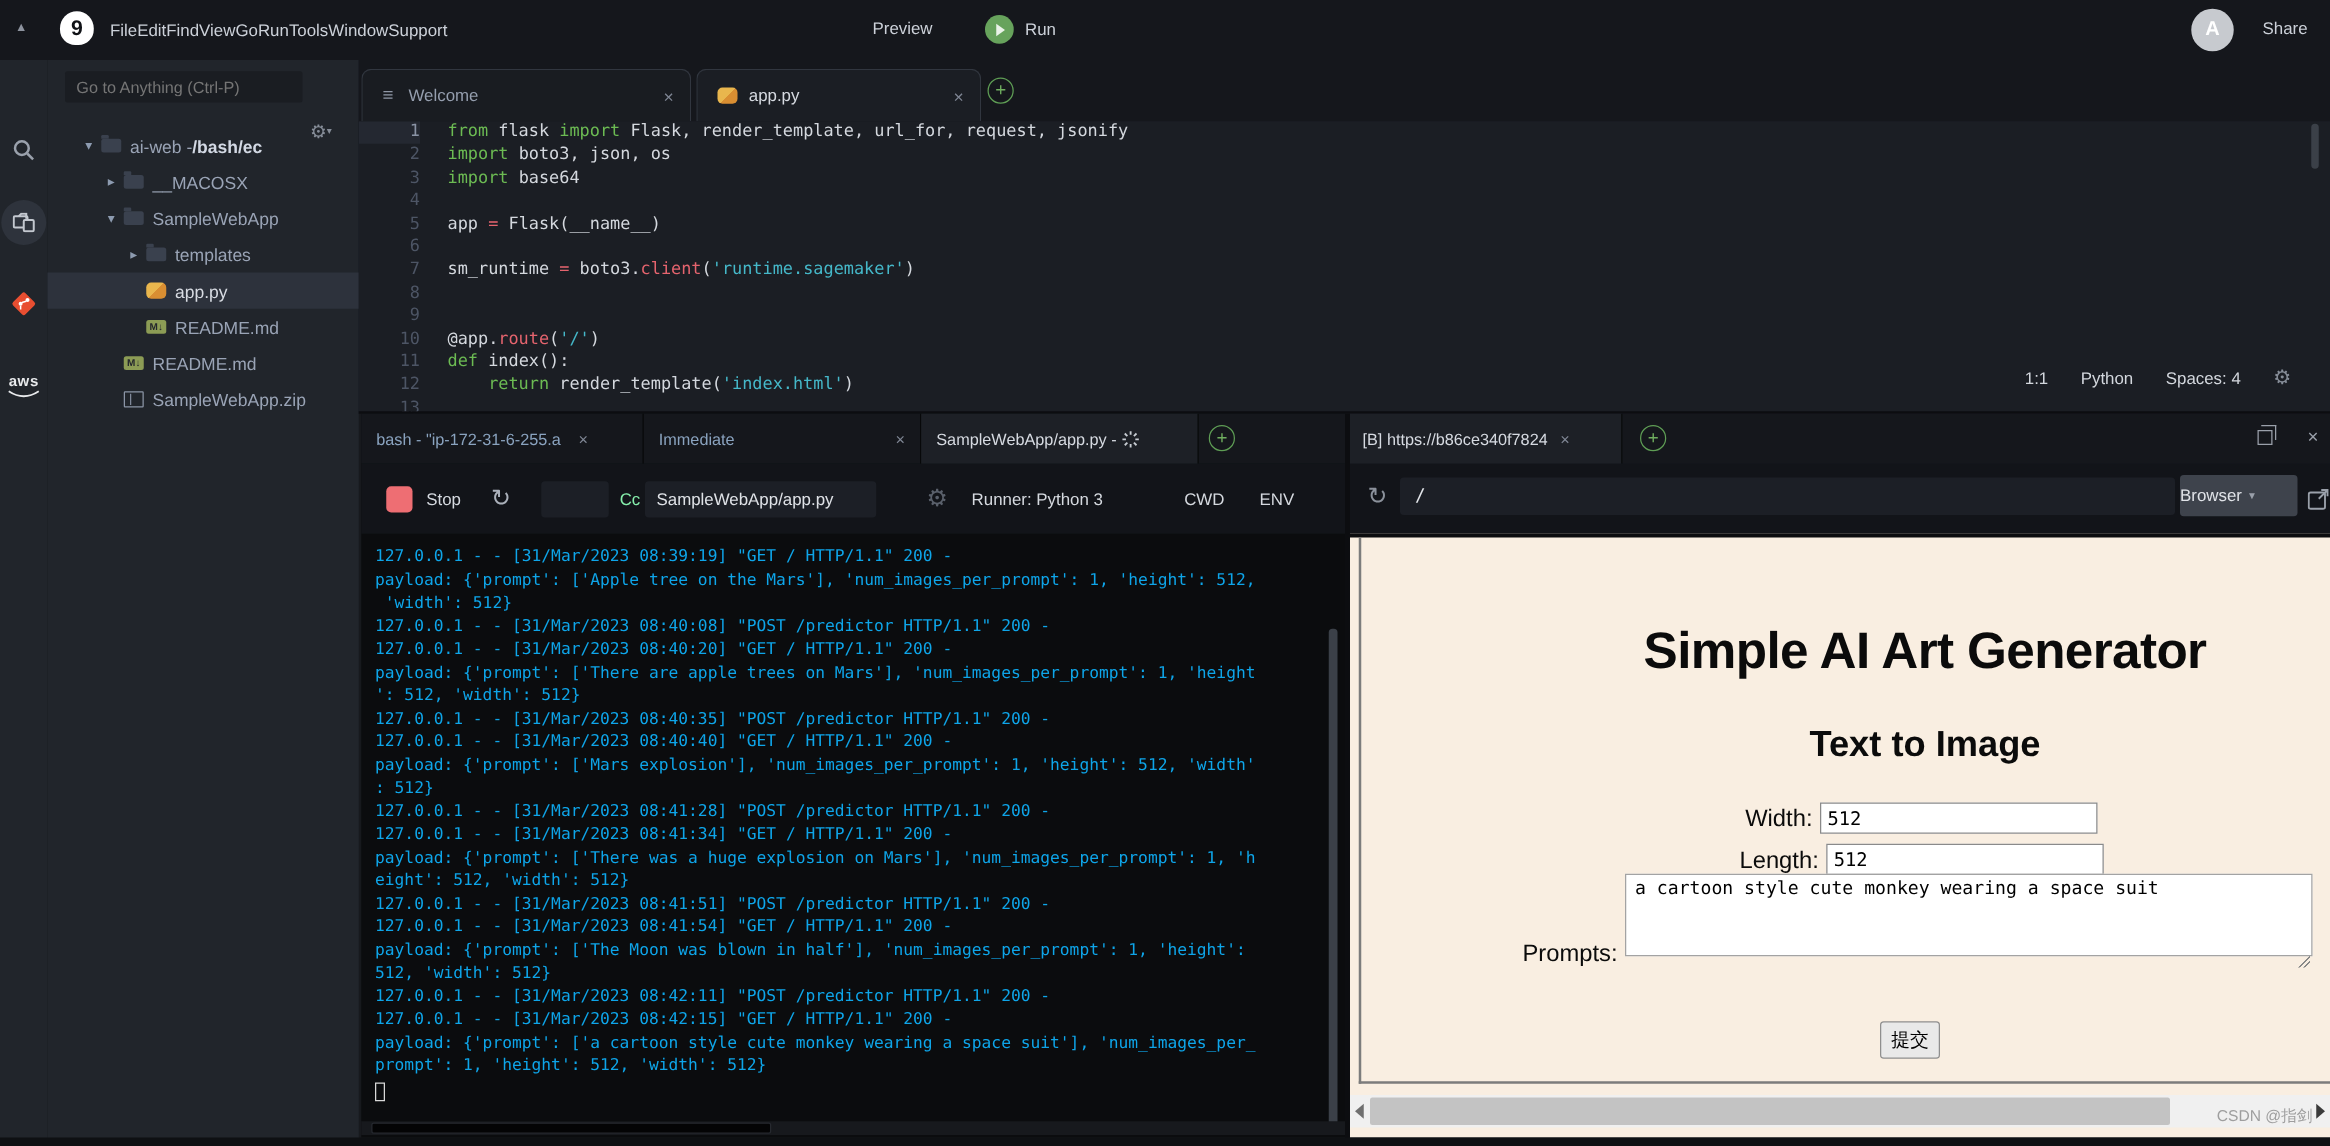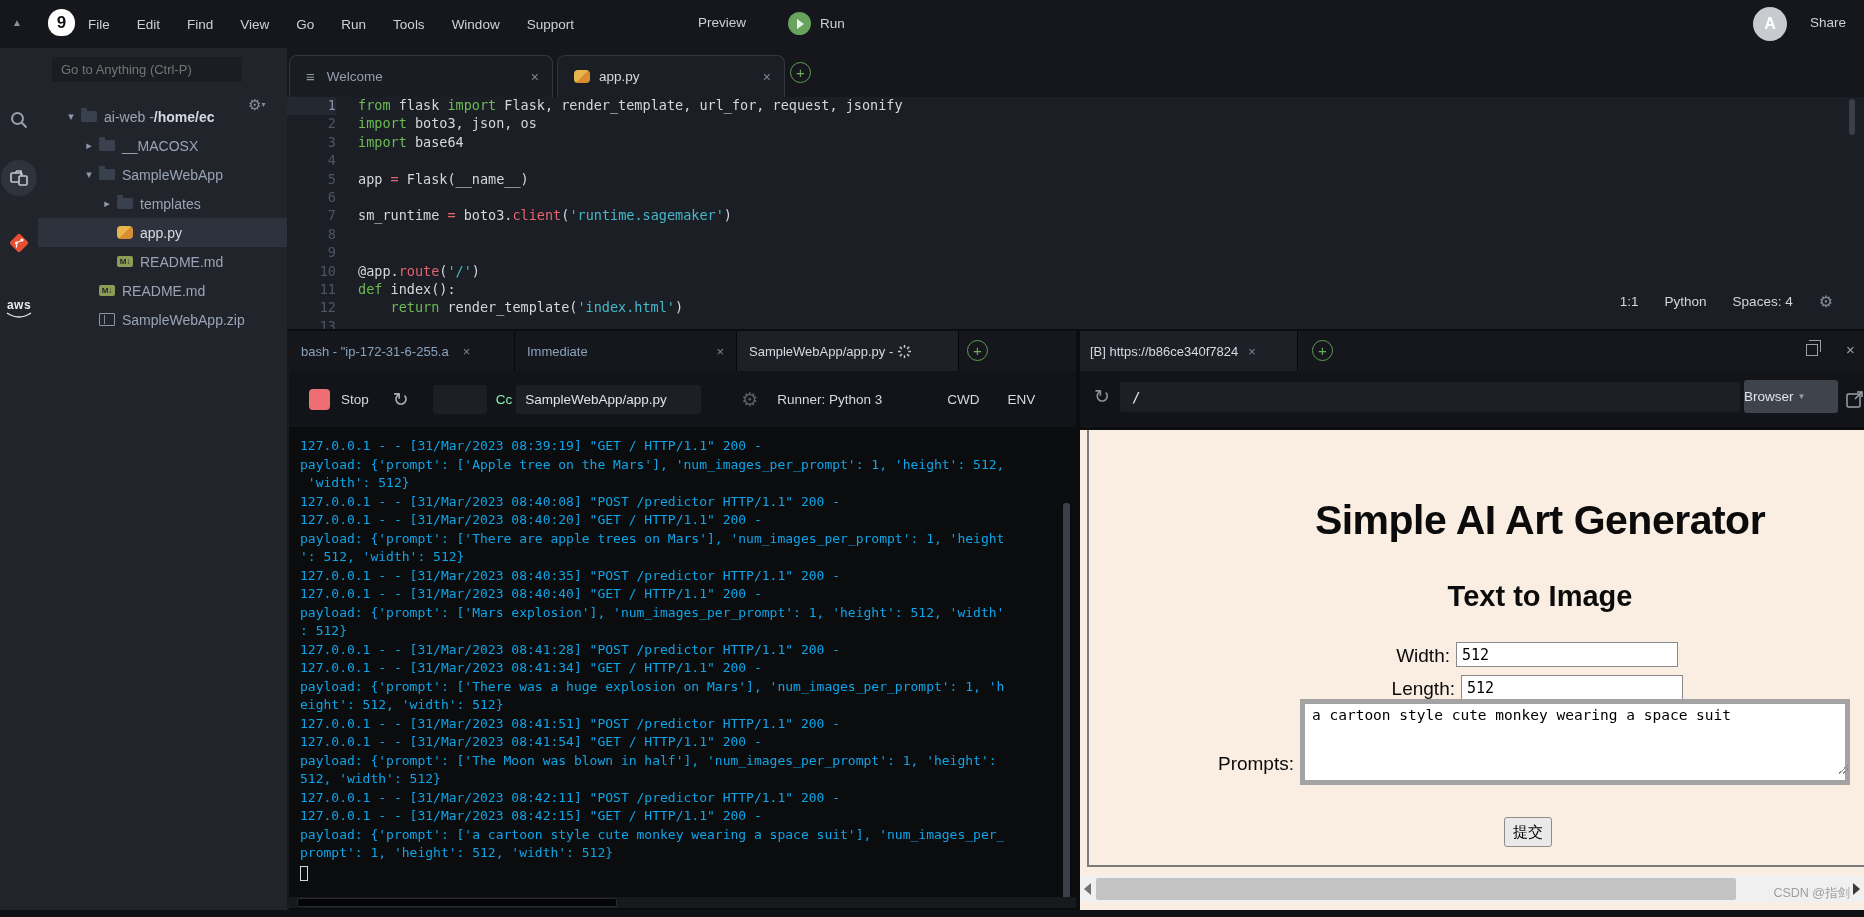--- a/index.html
+++ b/index.html
@@ -2,21 +2,21 @@
 <html><head>
 <meta charset="utf-8">
 <style>
   *{box-sizing:border-box;margin:0;padding:0}
   html,body{width:1864px;height:917px;overflow:hidden}
   body{position:relative;background:#17191d;font-family:"Liberation Sans",sans-serif;color:#ccd1d9}
   
   .menubar{position:absolute;left:0;top:0;width:1864px;height:48px;background:#15171c;z-index:30}
   .menubar .tri{position:absolute;left:12px;top:17px;font-size:10px;color:#8d939e}
   .logo{position:absolute;left:48px;top:9px;width:27px;height:27px;background:#fff;border-radius:50% 50% 45% 45%;color:#101216;font-weight:bold;font-size:17px;text-align:center;line-height:27px}
-  .menus{position:absolute;left:88px;top:0;height:48px;display:flex;align-items:center;gap:27px;font-size:13.5px;color:#ccd1d9}
+  .menus{position:absolute;left:88px;top:0;height:48px;display:flex;align-items:center;font-size:13.5px;color:#ccd1d9}
   .menu-item{cursor:default}
   .preview-btn{position:absolute;left:698px;top:15px;font-size:13.5px}
   .run-group{position:absolute;left:788px;top:12px;display:flex;align-items:center;gap:9px;font-size:13.5px}
   .run-circle{width:23px;height:23px;border-radius:50%;background:#67a35c;display:inline-flex;align-items:center;justify-content:center}
   .play-tri{width:0;height:0;border-left:7px solid #eaf3e8;border-top:5px solid transparent;border-bottom:5px solid transparent;margin-left:2px}
   .avatar{position:absolute;left:1753px;top:7px;width:34px;height:34px;border-radius:50%;background:#c7cacf;color:#fff;font-size:16px;font-weight:bold;text-align:center;line-height:34px}
   .share{position:absolute;left:1810px;top:15px;font-size:13.5px}
   
   .left-strip{position:absolute;left:0;top:48px;width:38px;height:869px;background:#21252b}
   .strip-ic{position:absolute;left:0;width:38px;display:flex;justify-content:center}
@@ -85,21 +85,21 @@
   .bbrowser{position:absolute;left:664px;top:9px;width:94px;height:33px;background:#3e434c;border-radius:3px;color:#e0e3e8;font-size:13.5px;text-align:left;line-height:33px}
   .bbrowser .mini-arrow{font-size:8px;color:#9aa0aa;margin-left:4px;vertical-align:2px}
   .brefresh{position:absolute;left:14px;top:14px;color:#8b919b;font-size:19px}
   
   .preview-body{position:absolute;left:0;top:96px;width:784px;height:483px;background:#f9eee1;border-top:3px solid #0c0d0f;overflow:hidden;color:#0b0b0b}
   .page-box{position:absolute;left:7px;top:-4px;width:790px;height:441px;border-left:2px solid #7c7c7c;border-bottom:2px solid #7c7c7c}
   .pv-h1{position:absolute;left:60px;top:67px;width:800px;text-align:center;font-size:41px;font-weight:bold;letter-spacing:-0.5px}
   .pv-h2{position:absolute;left:60px;top:150px;width:800px;text-align:center;font-size:29px;font-weight:bold}
   .pv-label{position:absolute;font-size:19px}
   .pv-input{position:absolute;height:25px;border:1px solid #8a8a8a;background:#fff;font-family:"DejaVu Sans Mono",monospace;font-size:15px;padding:0 5px}
-  .pv-ta{position:absolute;left:220px;top:269px;width:550px;height:86px;border:5px solid #a3a3a3;background:#fff;font-family:"DejaVu Sans Mono",monospace;font-size:14.5px;padding:3px 7px;resize:none;overflow:hidden}
+  .pv-ta{position:absolute;left:220px;top:269px;width:550px;height:66px;border:1px solid #a3a3a3;background:#fff;font-family:"DejaVu Sans Mono",monospace;font-size:14.5px;padding:3px 7px;resize:none;overflow:hidden}
   .ta-grip{position:absolute;left:758px;top:334px;width:10px;height:10px;background:
     linear-gradient(135deg,transparent 50%,#888 50%,#888 58%,transparent 58%,transparent 70%,#888 70%,#888 78%,transparent 78%)}
   .pv-submit{position:absolute;left:424px;top:387px;min-width:46px;height:30px;background:#e9e9e9;border:1px solid #8f8f8f;border-radius:3px;font-size:15px;padding:0 8px;font-family:"Liberation Sans",sans-serif}
   .pv-scroll{position:absolute;left:0;top:446px;width:784px;height:26px;background:#f0f0f0}
   .pv-thumb{position:absolute;left:16px;top:2px;width:640px;height:22px;background:#c3c3c3;border-radius:2px}
   .pv-arrow{position:absolute;top:7px;width:0;height:0}
   .pv-arrow.l{left:4px;border-right:7px solid #6f6f6f;border-top:6px solid transparent;border-bottom:6px solid transparent}
   .pv-arrow.r{right:4px;border-left:7px solid #3a3a3a;border-top:6px solid transparent;border-bottom:6px solid transparent}
   .watermark{position:absolute;right:14px;top:455px;font-size:12.5px;color:#9e9e9e}
   
@@ -168,21 +168,21 @@
 </div>
 
 <div class="tree-panel">
   <input class="goto" placeholder="Go to Anything (Ctrl-P)" style="">
   <div class="tree-gear">⚙<span class="mini-arrow">▾</span></div>
   <div id="tree">
       <div class="trow" style="padding-left: 26px;">
         <span class="chev">▾</span>
         <span class="t-ic fold"></span>
         <span>ai-web - </span>
-        <span class="t-path">/home/ec</span>
+        <span class="t-path">/bash/ec</span>
       </div>
       <div class="trow" style="padding-left: 44px;">
         <span class="chev">▸</span>
         <span class="t-ic fold"></span>
         <span>__MACOSX</span>
       </div>
       <div class="trow" style="padding-left: 44px;">
         <span class="chev">▾</span>
         <span class="t-ic fold"></span>
         <span>SampleWebApp</span>

